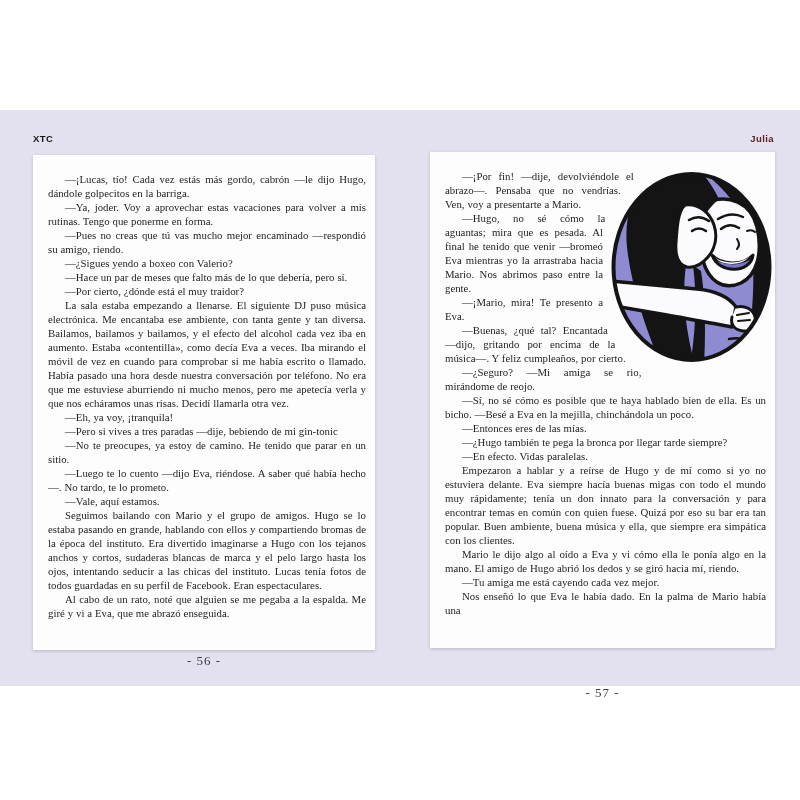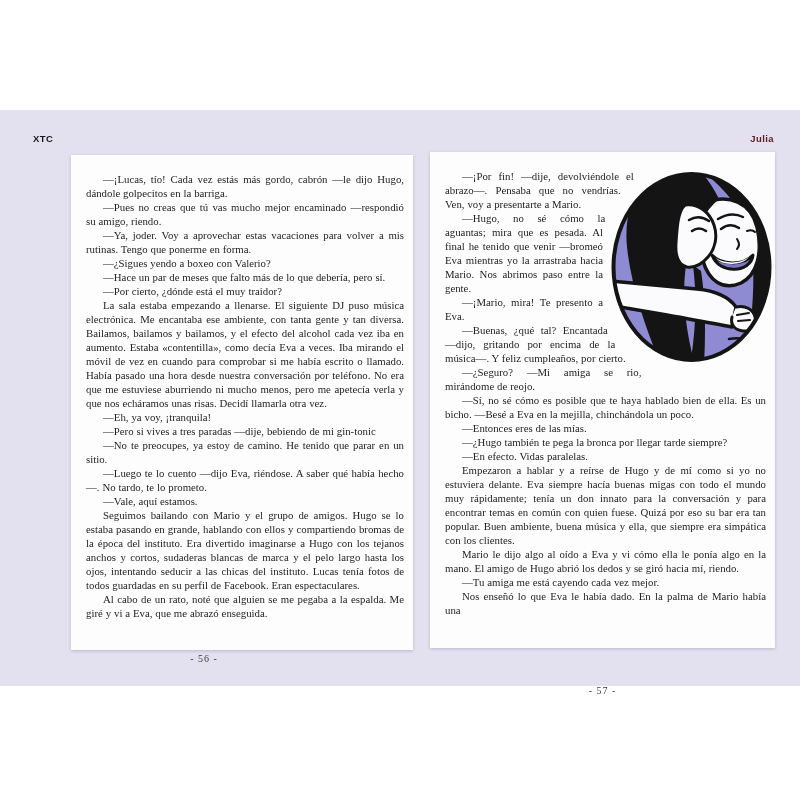--- a/index.html
+++ b/index.html
@@ -4,48 +4,48 @@
 <style>
   html,body{margin:0;padding:0;width:800px;height:800px;background:#ffffff;overflow:hidden;
     font-family:"Liberation Serif", serif;}
   .stage{position:absolute;left:0;top:0;width:800px;height:800px;text-decoration:underline;}
   .band{position:absolute;left:0;top:110px;width:800px;height:576px;background:#e3e1ef;}
   .running-head{position:absolute;top:133px;font-family:"Liberation Sans",sans-serif;
     font-weight:bold;font-size:9.5px;letter-spacing:.4px;}
   .rh-left{left:33px;color:#161616;}
   .rh-right{right:26px;color:#5e2020;}
   .page{position:absolute;background:#fdfdfe;box-shadow:0 1px 3px rgba(90,90,130,.30);}
-  .page-left{left:33px;top:155px;width:342px;height:495px;margin-left:38px;}
+  .page-left{left:33px;top:155px;width:342px;height:495px;}
   .page-right{left:430px;top:152px;width:345px;height:496px;}
   .page-inner{padding:17px 9px 0 15px;font-size:10.8px;line-height:14px;
     text-align:justify;color:#232323;}
   .para{margin:0;text-indent:17px;word-spacing:.2px;}
   .fig{float:right;width:165px;height:196px;margin:0 -8px 8px 6px;padding:0;
     shape-outside:ellipse(50% 50% at 50% 50%);shape-margin:6px;}
   .fig svg{display:block;width:165px;height:196px;}
-  .pagenum{position:absolute;font-size:10px;color:#3c3c3c;text-align:center;
+  .pagenum{position:absolute;font-size:13px;color:#3c3c3c;text-align:center;
     letter-spacing:1px;}
   .pn-left{left:33px;top:653px;width:342px;}
   .pn-right{left:430px;top:653px;width:345px;margin-top:32px;}
 </style>
 </head>
 <body>
 
 <div class="stage">
 
   <div class="band"></div>
 
   <div class="running-head rh-left">XTC</div>
   <div class="running-head rh-right">Julia</div>
 
   <div class="page page-left">
     <div class="page-inner">
         <p class="para">—¡Lucas, tío! Cada vez estás más gordo, cabrón —le dijo Hugo, dándole golpecitos en la barriga.</p>
+        <p class="para">—Ya, joder. Voy a aprovechar estas vacaciones para volver a mis rutinas. Tengo que ponerme en forma.</p>
         <p class="para">—Pues no creas que tú vas mucho mejor encaminado —respondió su amigo, riendo.</p>
-        <p class="para">—Ya, joder. Voy a aprovechar estas vacaciones para volver a mis rutinas. Tengo que ponerme en forma.</p>
         <p class="para">—¿Sigues yendo a boxeo con Valerio?</p>
         <p class="para">—Hace un par de meses que falto más de lo que debería, pero sí.</p>
         <p class="para">—Por cierto, ¿dónde está el muy traidor?</p>
         <p class="para">La sala estaba empezando a llenarse. El siguiente DJ puso música electrónica. Me encantaba ese ambiente, con tanta gente y tan diversa. Bailamos, bailamos y bailamos, y el efecto del alcohol cada vez iba en aumento. Estaba «contentilla», como decía Eva a veces. Iba mirando el móvil de vez en cuando para comprobar si me había escrito o llamado. Había pasado una hora desde nuestra conversación por teléfono. No era que me estuviese aburriendo ni mucho menos, pero me apetecía verla y que nos echáramos unas risas. Decidí llamarla otra vez.</p>
         <p class="para">—Eh, ya voy, ¡tranquila!</p>
         <p class="para">—Pero si vives a tres paradas —dije, bebiendo de mi gin-tonic</p>
         <p class="para">—No te preocupes, ya estoy de camino. He tenido que parar en un sitio.</p>
         <p class="para">—Luego te lo cuento —dijo Eva, riéndose. A saber qué había hecho—. No tardo, te lo prometo.</p>
         <p class="para">—Vale, aquí estamos.</p>
         <p class="para">Seguimos bailando con Mario y el grupo de amigos. Hugo se lo estaba pasando en grande, hablando con ellos y compartiendo bromas de la época del instituto. Era divertido imaginarse a Hugo con los tejanos anchos y cortos, sudaderas blancas de marca y el pelo largo hasta los ojos, intentando seducir a las chicas del instituto. Lucas tenía fotos de todos guardadas en su perfil de Facebook. Eran espectaculares.</p>

